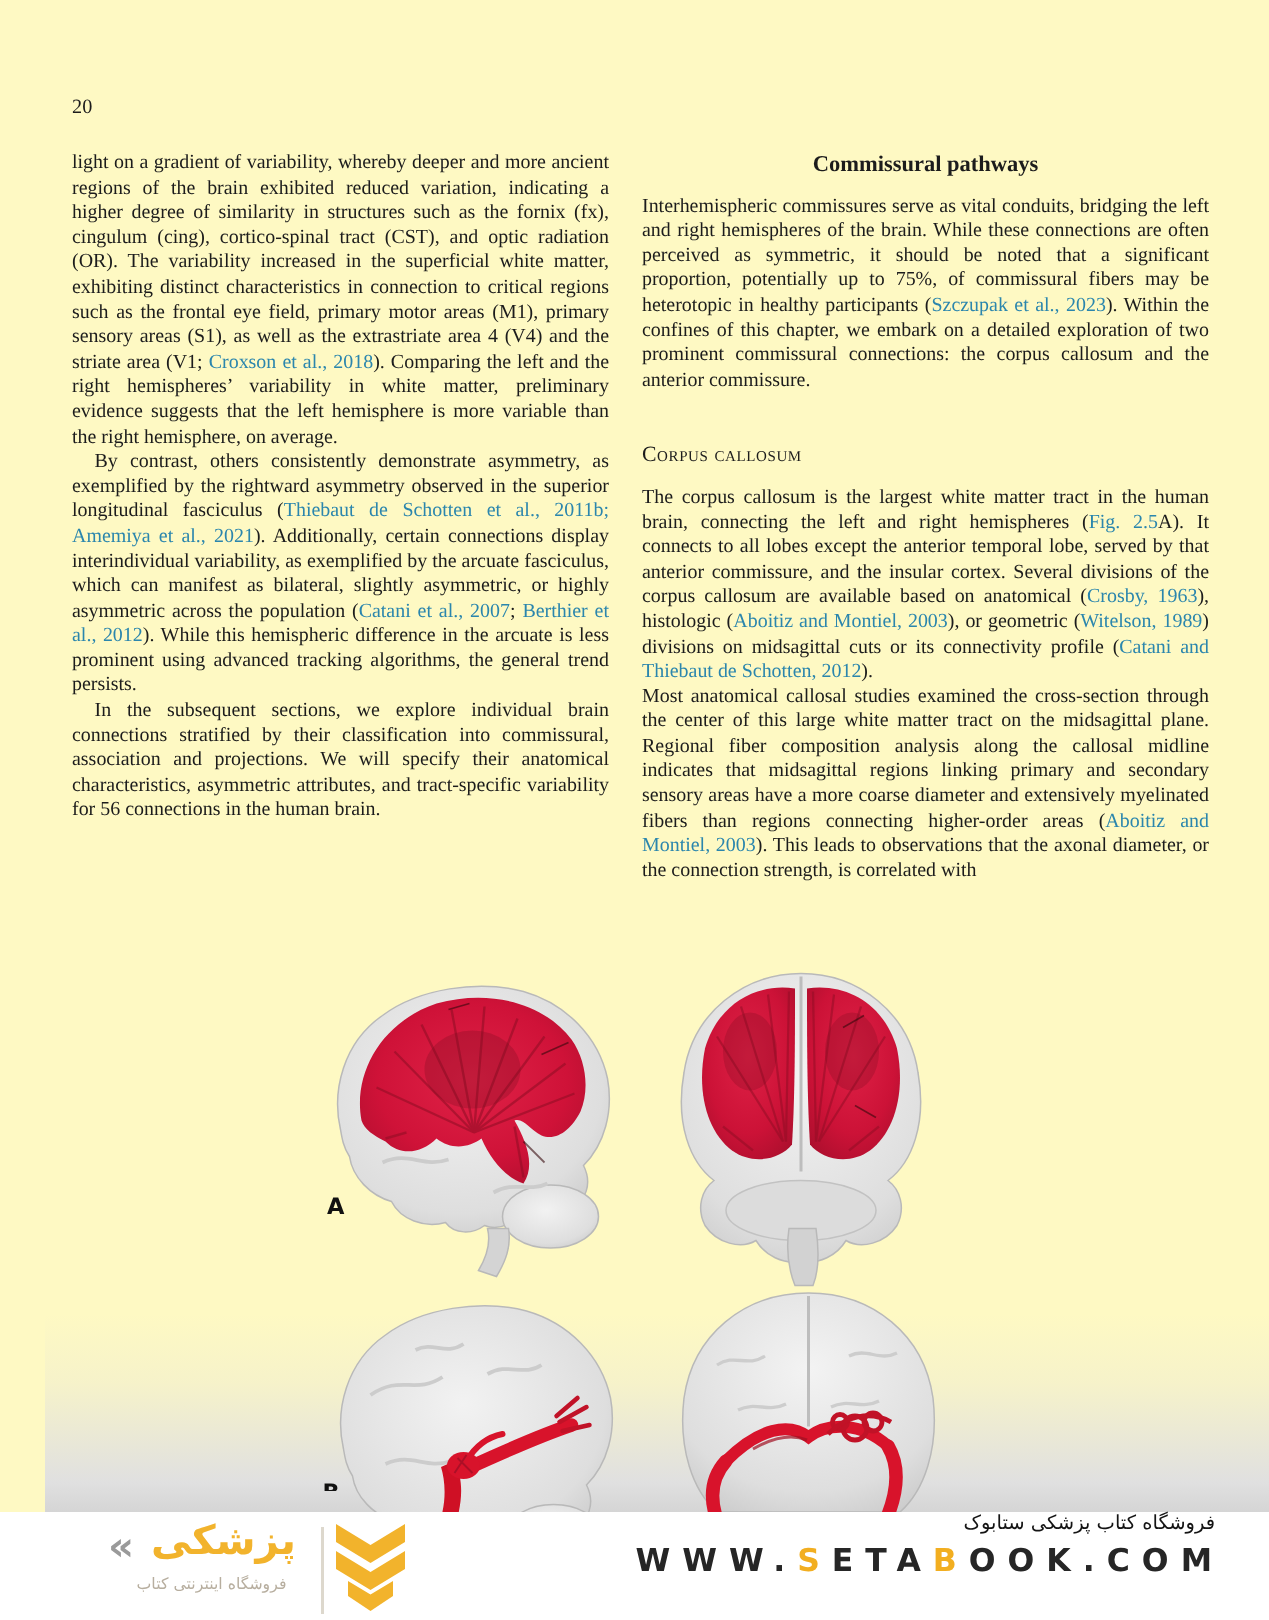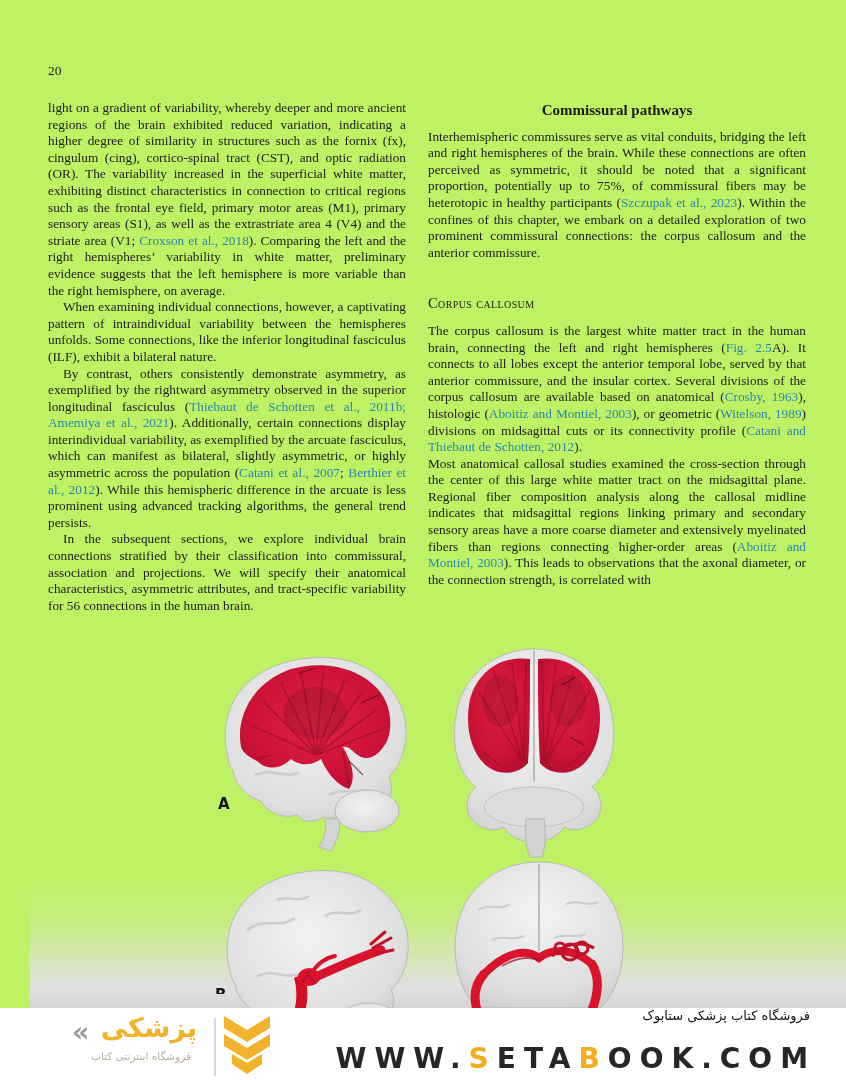--- a/index.html
+++ b/index.html
@@ -1,16 +1,16 @@
 <!DOCTYPE html>
 <html><head>
 <meta charset="utf-8">
 <style>
   html,body{margin:0;padding:0;background:#ffffff;}
-  .page{position:relative;width:846px;height:1080px;background:#bef264;overflow:hidden;
+  .page{position:relative;width:846px;height:1080px;background:#fef9c3;overflow:hidden;
         font-family:"Liberation Serif", serif;color:#1c1c1c;}
 
   
   .pagenum{position:absolute;left:48px;top:63px;font-size:13.5px;}
   .runhead{position:absolute;left:0;top:63px;width:846px;text-align:center;
            font-size:12.8px;letter-spacing:.6px;}
 
   
   .col{position:absolute;top:100px;font-size:13.3px;line-height:16.6px;text-align:justify;}
   .col-left{left:48px;width:358px;}
@@ -28,43 +28,42 @@
                         rgba(222,222,222,.25) 35%, #e0e0e0 85%, #d5d5d5 100%);}
   .brain{position:absolute;}
   .fig-label{position:absolute;font-family:"DejaVu Sans", sans-serif;font-weight:bold;
              font-size:15px;color:#111;}
   .fig-label-b-clip{position:absolute;left:215px;top:986px;width:16px;height:8px;overflow:hidden;}
 
   
   .footer{position:absolute;left:0;top:1008px;width:846px;height:72px;background:#fff;}
   .store-title{position:absolute;right:36px;top:0;direction:rtl;
                font-family:"DejaVu Sans", sans-serif;font-size:13px;color:#141414;}
-  .url{position:absolute;right:30px;top:34px;font-family:"DejaVu Sans", sans-serif;
-       font-weight:bold;font-size:28px;letter-spacing:8px;color:#262626;white-space:nowrap;}
+  .url{position:absolute;right:30px;top:20px;font-family:"DejaVu Sans", sans-serif;
+       font-weight:bold;font-size:21px;letter-spacing:8px;color:#262626;white-space:nowrap;}
   .accent{color:#f2ae20;}
   .logo{position:absolute;left:62px;top:6px;width:210px;height:64px;}
   .logo-mark{position:absolute;left:10px;top:2px;font-family:"DejaVu Sans", sans-serif;
              font-size:27px;color:#9a9a9a;font-weight:bold;}
   .logo-word{position:absolute;left:26px;top:-2px;width:122px;text-align:center;direction:rtl;
              font-family:"DejaVu Sans", sans-serif;font-weight:bold;font-size:27px;color:#f2b32c;}
   .logo-tag{position:absolute;left:10px;top:36px;width:138px;text-align:center;direction:rtl;
             font-family:"DejaVu Sans", sans-serif;font-size:10.5px;color:#b7ae9f;}
   .logo-divider{position:absolute;left:152px;top:4px;width:2px;height:58px;background:#ddd8cd;}
   .logo-chevron{position:absolute;left:160px;top:0px;}
 </style>
 </head>
 <body>
 
 <div class="page">
 
   <div class="pagenum">20</div>
 
   <div class="col col-left">
     <p><span>light on a gradient of variability, whereby deeper and more ancient regions of the brain exhibited reduced variation, indicating a higher degree of similarity in structures such as the fornix (fx), cingulum (cing), cortico-spinal tract (CST), and optic radiation (OR). The variability increased in the superficial white matter, exhibiting distinct characteristics in connection to critical regions such as the frontal eye field, primary motor areas (M1), primary sensory areas (S1), as well as the extrastriate area 4 (V4) and the striate area (V1; </span><span class="cite">Croxson et al., 2018</span><span>). Comparing the left and the right hemispheres’ variability in white matter, preliminary evidence suggests that the left hemisphere is more variable than the right hemisphere, on average.</span></p>
-    <p class="ind"><span>When examining individual connections, however, a captivating pattern of intraindividual variability between the hemispheres unfolds. Some connections, like the inferior longitudinal fasciculus (ILF), exhibit a bilateral nature.</span></p>
     <p class="ind"><span>By contrast, others consistently demonstrate asymmetry, as exemplified by the rightward asymmetry observed in the superior longitudinal fasciculus (</span><span class="cite">Thiebaut de Schotten et al., 2011b; Amemiya et al., 2021</span><span>). Additionally, certain connections display interindividual variability, as exemplified by the arcuate fasciculus, which can manifest as bilateral, slightly asymmetric, or highly asymmetric across the population (</span><span class="cite">Catani et al., 2007</span><span>; </span><span class="cite">Berthier et al., 2012</span><span>). While this hemispheric difference in the arcuate is less prominent using advanced tracking algorithms, the general trend persists.</span></p>
     <p class="ind"><span>In the subsequent sections, we explore individual brain connections stratified by their classification into commissural, association and projections. We will specify their anatomical characteristics, asymmetric attributes, and tract-specific variability for 56 connections in the human brain.</span></p>
   </div>
 
   <div class="col col-right">
     <div class="h-center">Commissural pathways</div>
     <p><span>Interhemispheric commissures serve as vital conduits, bridging the left and right hemispheres of the brain. While these connections are often perceived as symmetric, it should be noted that a significant proportion, potentially up to 75%, of commissural fibers may be heterotopic in healthy participants (</span><span class="cite">Szczupak et al., 2023</span><span>). Within the confines of this chapter, we embark on a detailed exploration of two prominent commissural connections: the corpus callosum and the anterior commissure.</span></p>
     <div class="h-sc">Corpus callosum</div>
     <p><span>The corpus callosum is the largest white matter tract in the human brain, connecting the left and right hemispheres (</span><span class="cite">Fig. 2.5</span><span>A). It connects to all lobes except the anterior temporal lobe, served by that anterior commissure, and the insular cortex. Several divisions of the corpus callosum are available based on anatomical (</span><span class="cite">Crosby, 1963</span><span>), histologic (</span><span class="cite">Aboitiz and Montiel, 2003</span><span>), or geometric (</span><span class="cite">Witelson, 1989</span><span>) divisions on midsagittal cuts or its connectivity profile (</span><span class="cite">Catani and Thiebaut de Schotten, 2012</span><span>).</span></p>
     <p><span>Most anatomical callosal studies examined the cross-section through the center of this large white matter tract on the midsagittal plane. Regional fiber composition analysis along the callosal midline indicates that midsagittal regions linking primary and secondary sensory areas have a more coarse diameter and extensively myelinated fibers than regions connecting higher-order areas (</span><span class="cite">Aboitiz and Montiel, 2003</span><span>). This leads to observations that the axonal diameter, or the connection strength, is correlated with</span></p>

